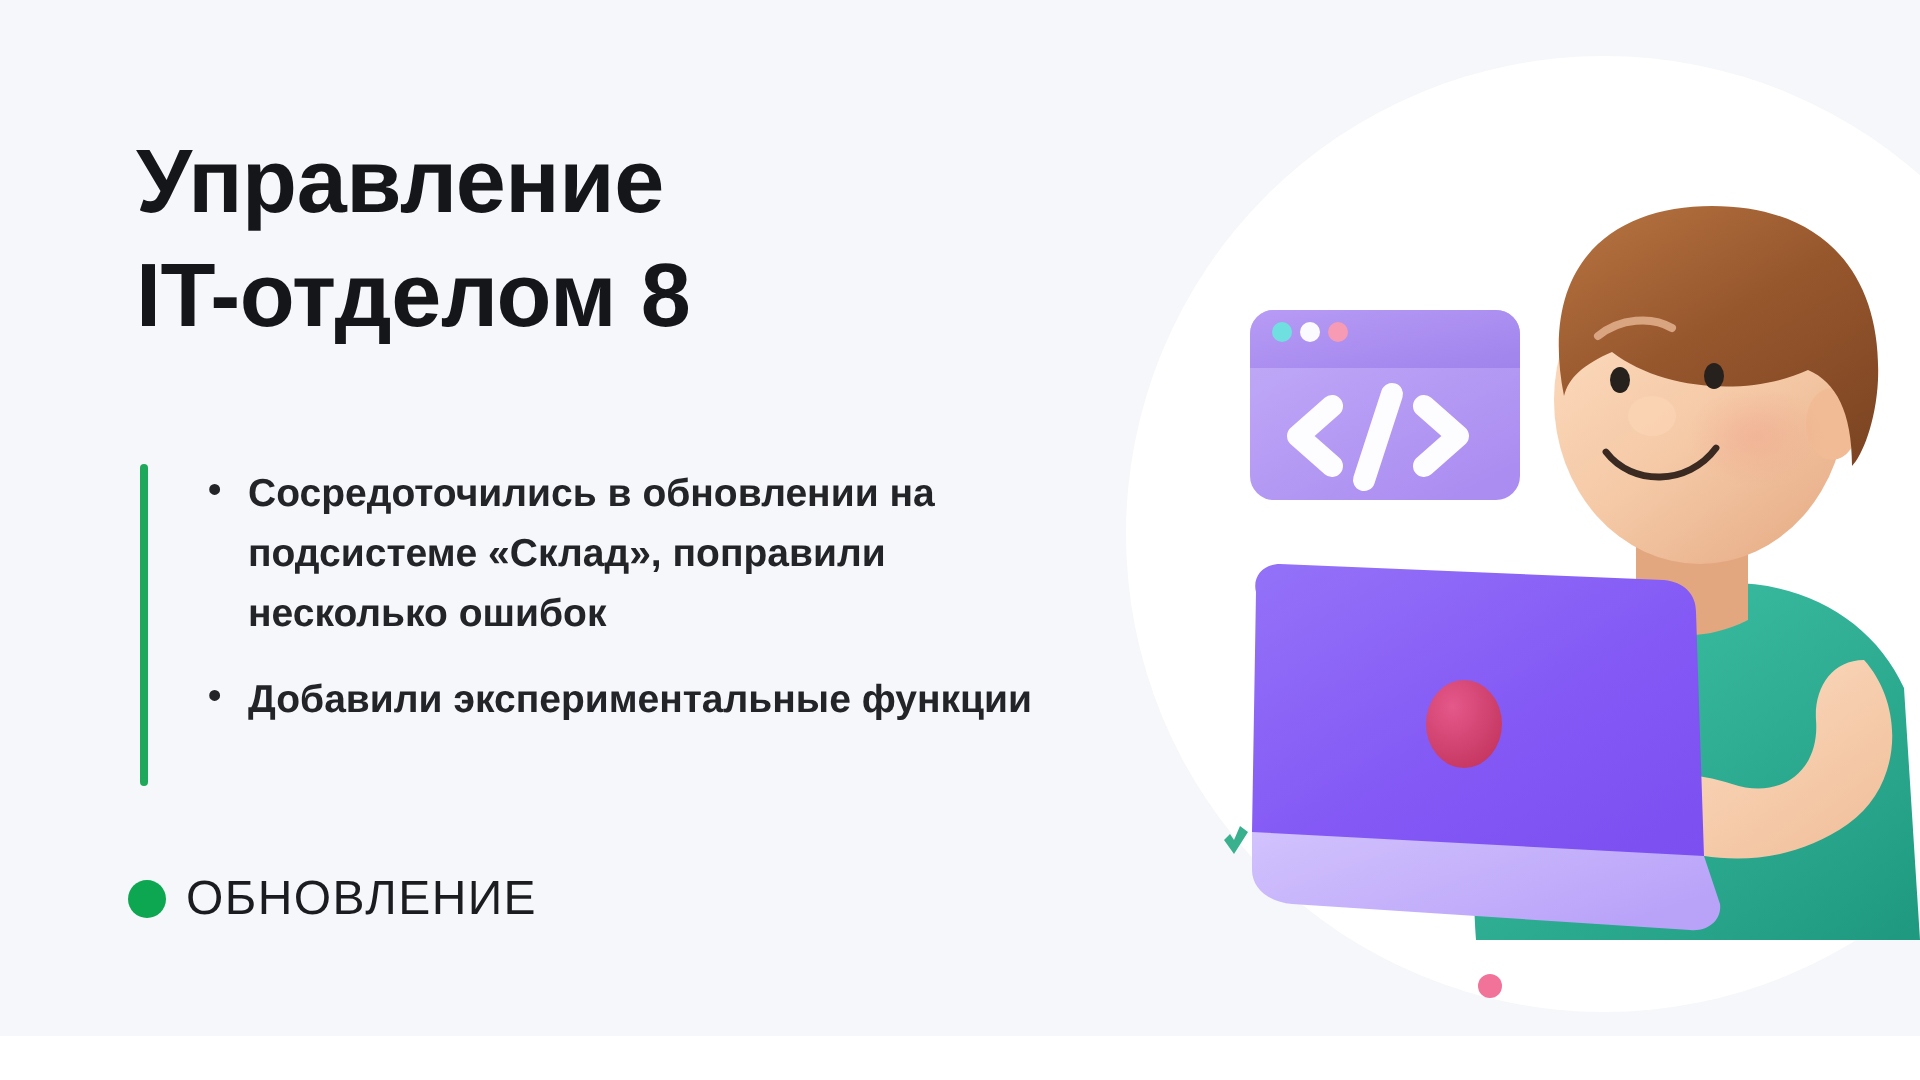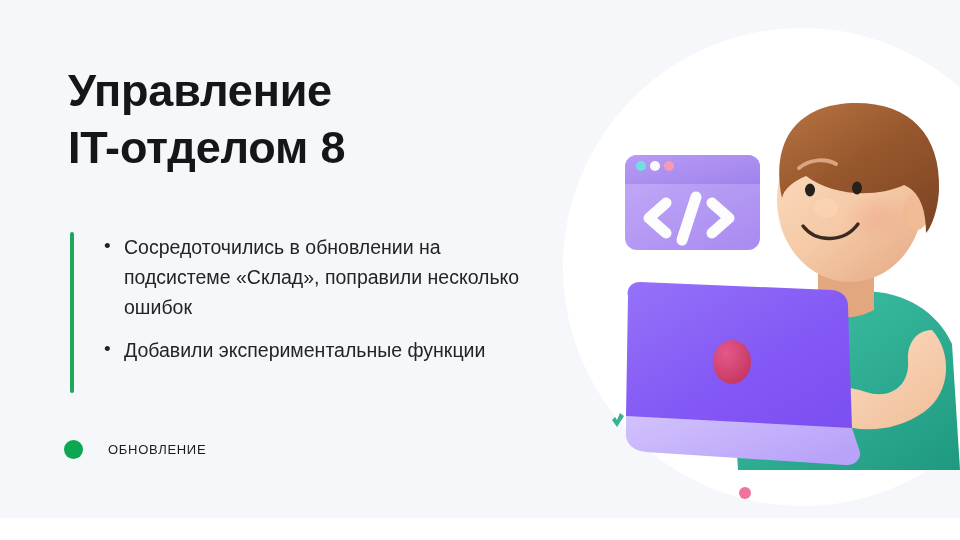--- a/index.html
+++ b/index.html
@@ -74,20 +74,21 @@
     margin: 0;
     padding: 0;
   }
   .bullet-item {
     position: relative;
     padding-left: 26px;
     margin: 0 0 13px 0;
     font-size: 19.5px;
     line-height: 30px;
     color: #232428;
+    font-weight: bold;
   }
   .bullet-item:last-child { margin-bottom: 15px; }
   .bullet-item::before {
     content: "•";
     position: absolute;
     left: 6px;
     top: -1px;
     font-size: 19px;
     line-height: 30px;
     color: #232428;
@@ -102,22 +103,22 @@
     align-items: center;
   }
   .footer-dot {
     width: 19px;
     height: 19px;
     border-radius: 50%;
     background: #0ca750;
     flex: 0 0 auto;
   }
   .footer-label {
-    margin-left: 25px;
-    font-size: 13px;
+    margin-left: 10px;
+    font-size: 24px;
     line-height: 19px;
     letter-spacing: 0.7px;
     color: #1b1c20;
   }
 
   
   .illustration {
     position: absolute;
     left: 560px;
     top: 0;

